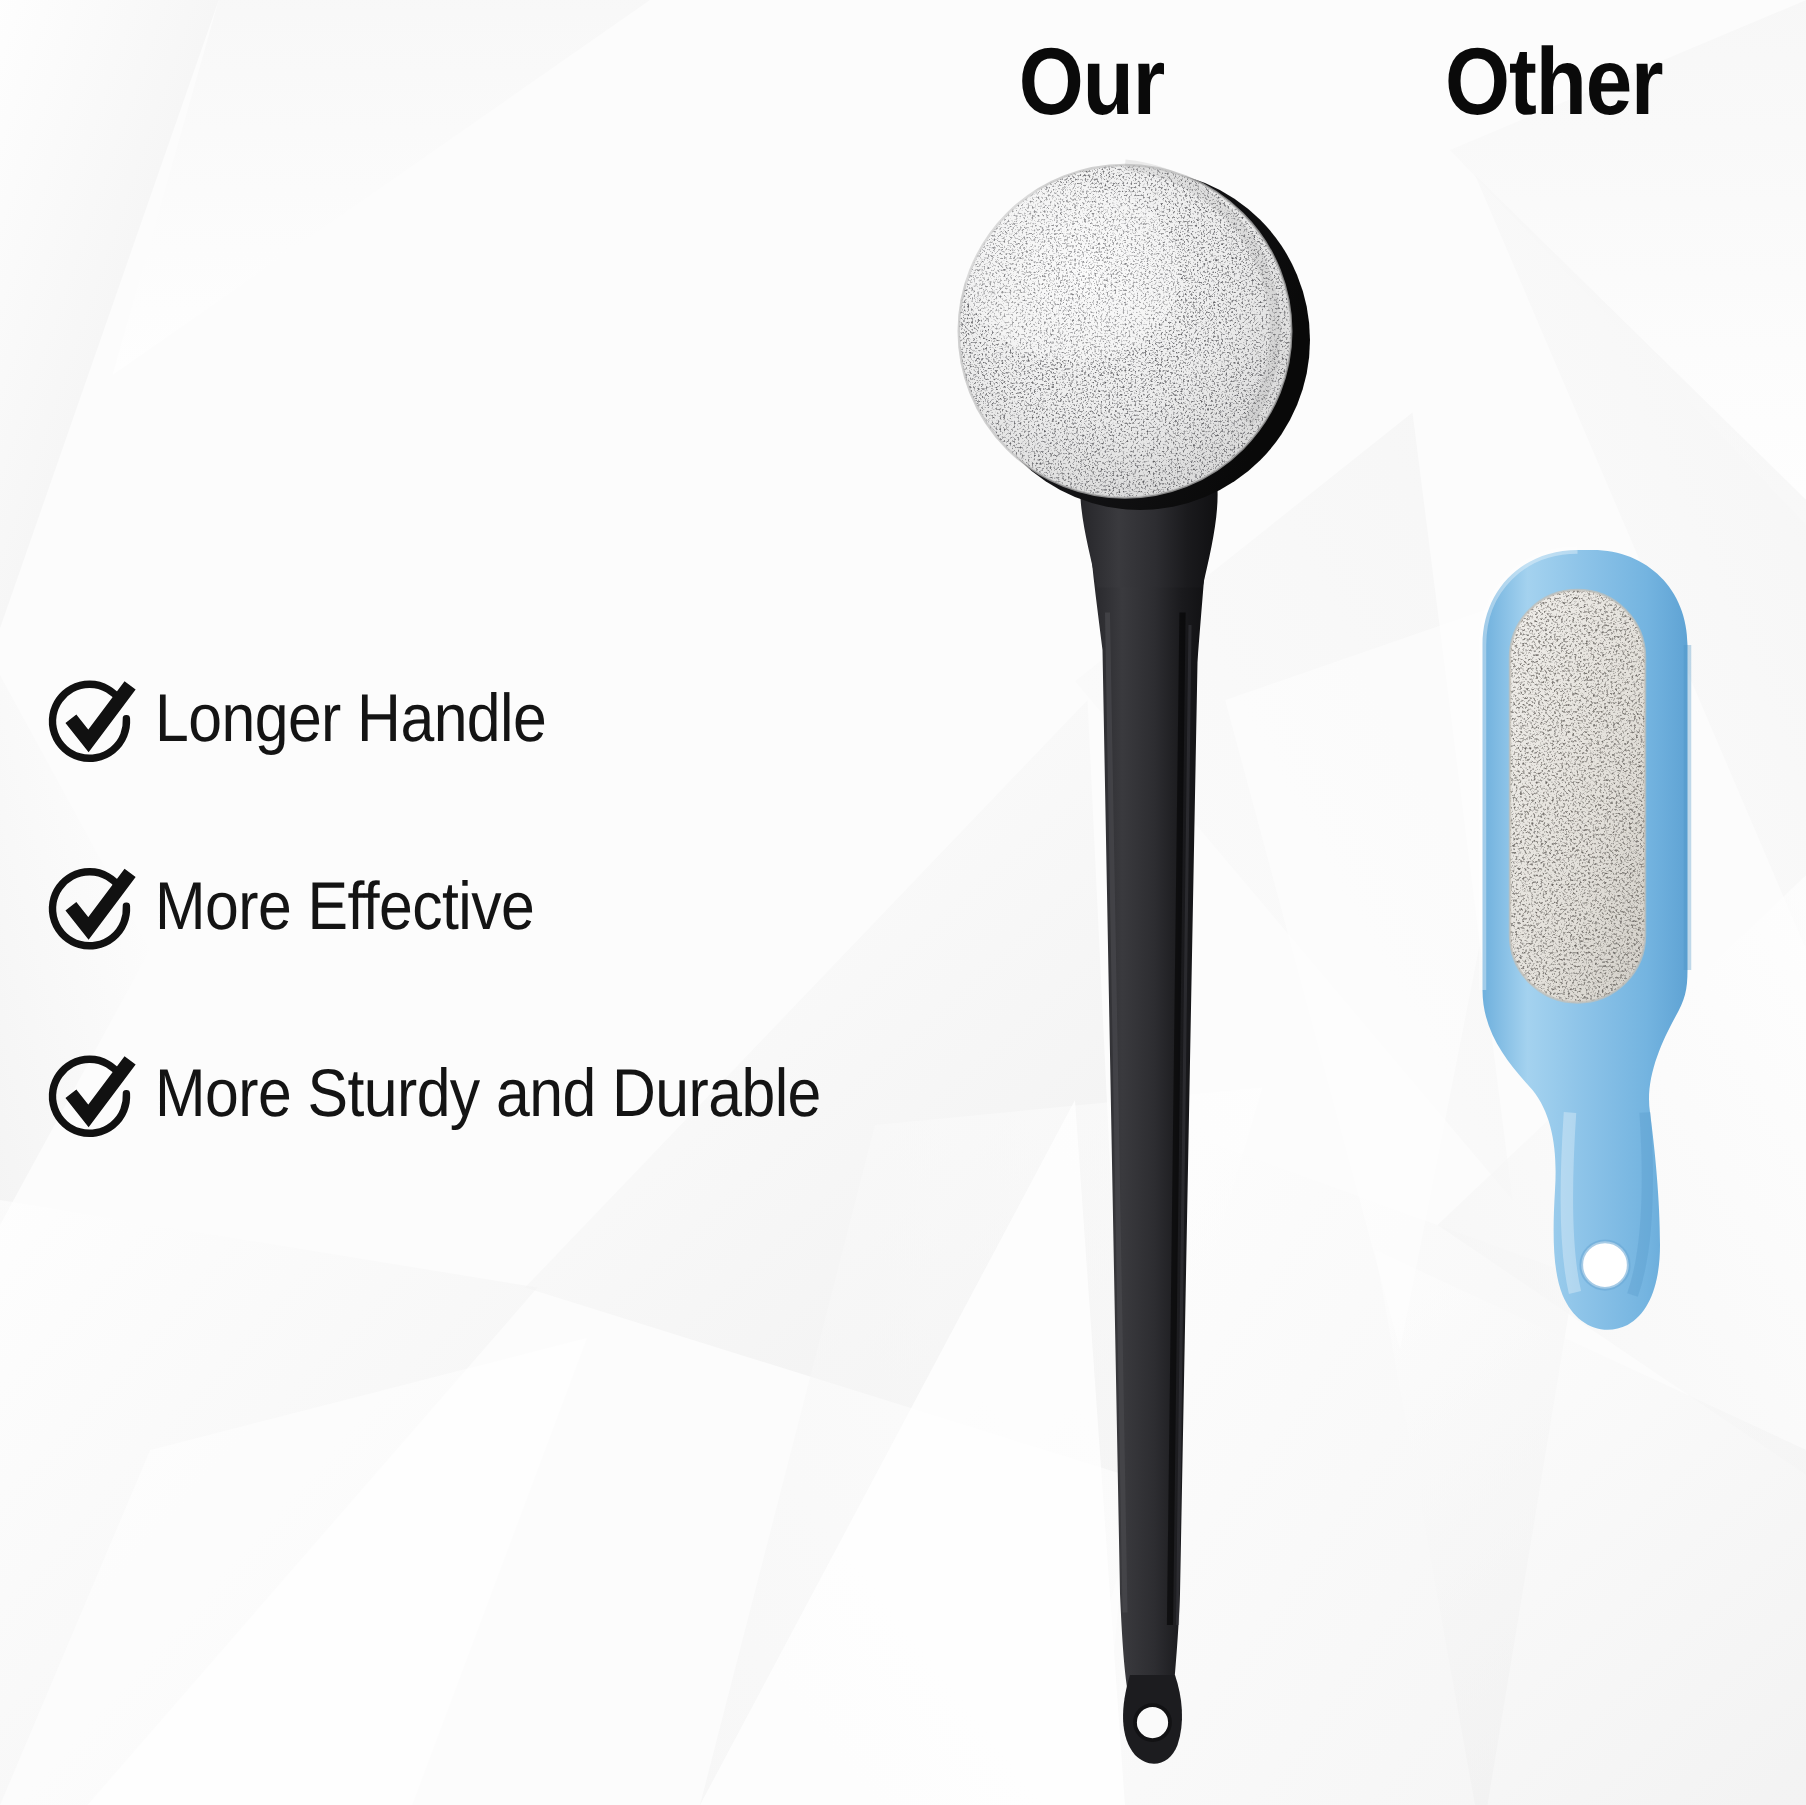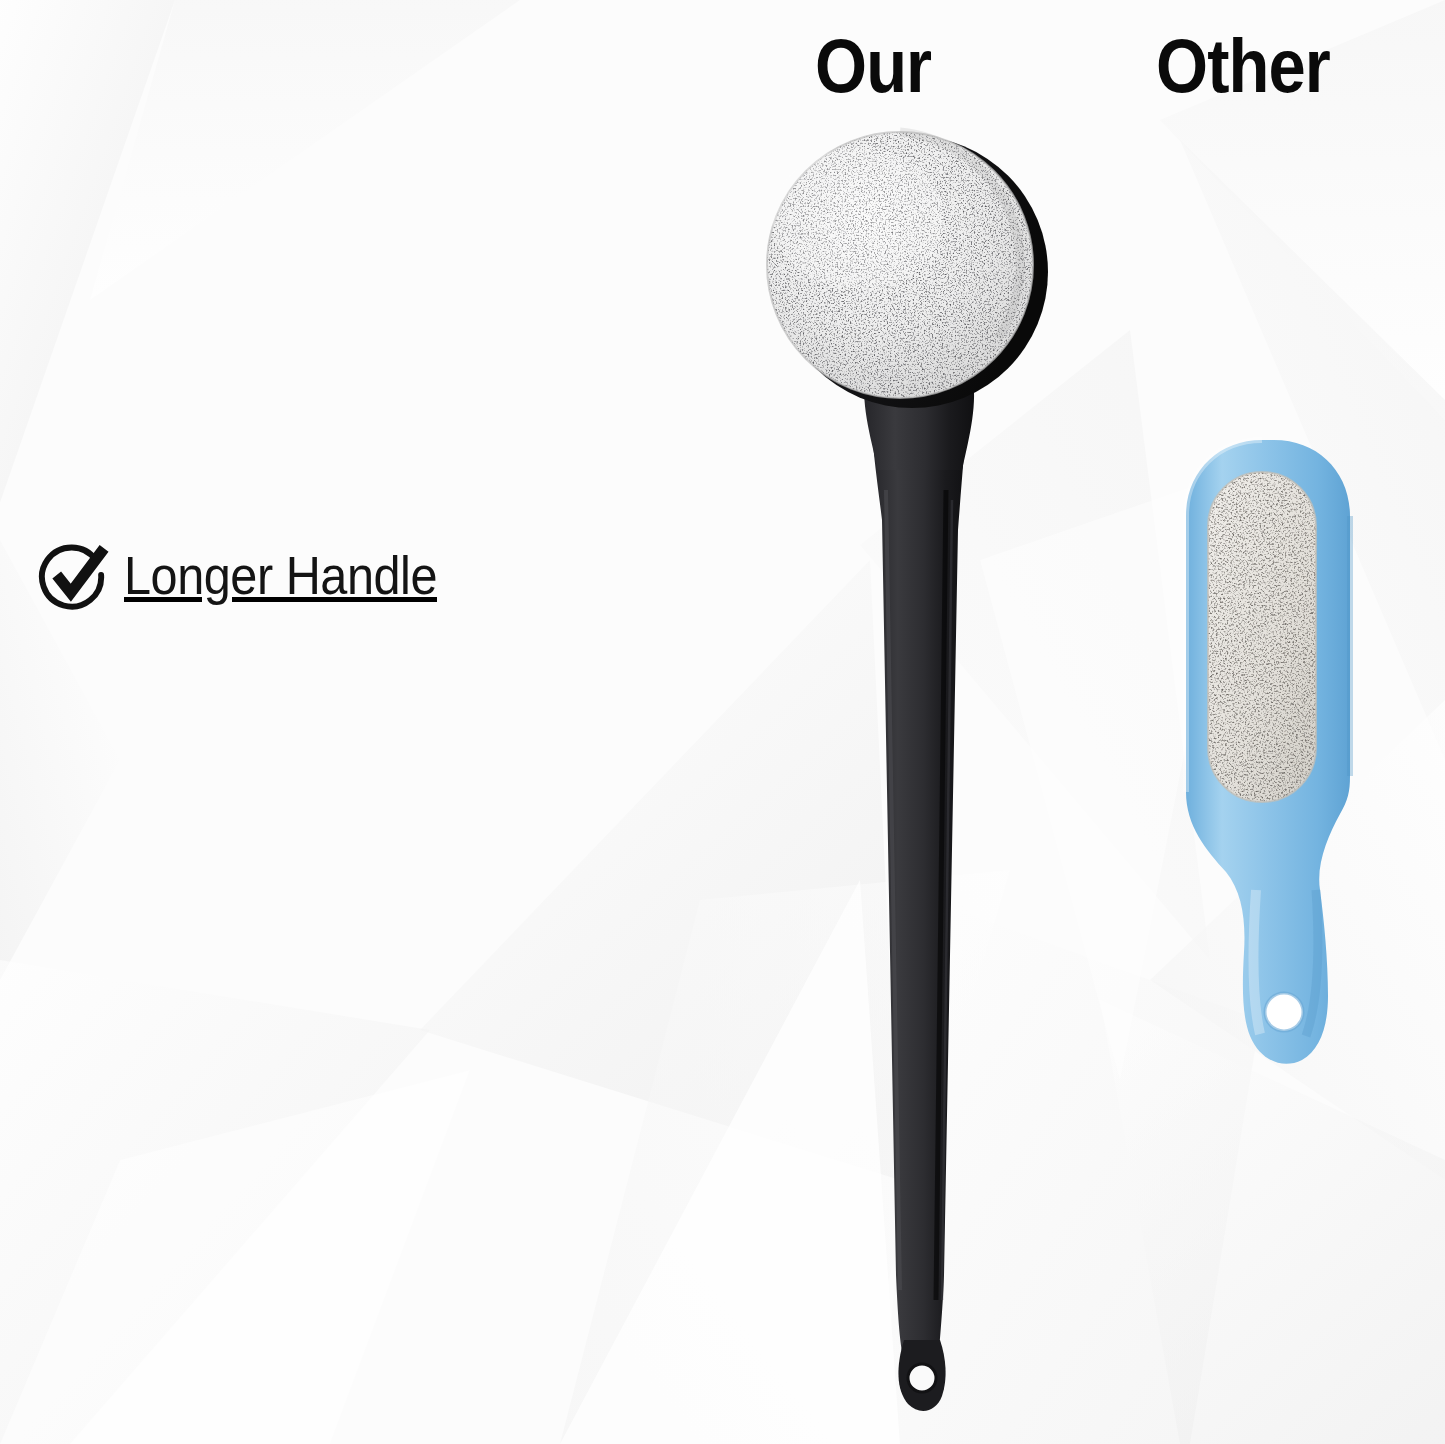--- a/index.html
+++ b/index.html
@@ -45,21 +45,20 @@
   #feature-list {
     position: absolute;
     left: 36px;
     top: 500px;
     width: 790px;
   }
   .feature-row {
     display: flex;
     align-items: center;
     height: 150px;
-    text-decoration: underline;
   }
   .check-icon {
     width: 74px;
     height: 74px;
     flex: 0 0 74px;
     display: block;
   }
   .feature-label {
     font-family: "Liberation Sans", sans-serif;
     font-size: 54px;
@@ -136,21 +135,35 @@
   <div id="feature-list">
 
     <div class="feature-row">
       <svg class="check-icon" viewBox="0 0 100 100">
         <path d="M81 30 A40 40 0 1 0 88 50" fill="none" stroke="#111111" stroke-width="8" stroke-linecap="round"></path>
         <path d="M28 50 L47 74 L92 14" fill="none" stroke="#111111" stroke-width="15" stroke-linecap="butt" stroke-linejoin="miter"></path>
       </svg>
       <span class="feature-label">Longer Handle</span>
     </div>
 
-
+    <div class="feature-row">
+      <svg class="check-icon" viewBox="0 0 100 100">
+        <path d="M81 30 A40 40 0 1 0 88 50" fill="none" stroke="#111111" stroke-width="8" stroke-linecap="round"></path>
+        <path d="M28 50 L47 74 L92 14" fill="none" stroke="#111111" stroke-width="15" stroke-linecap="butt" stroke-linejoin="miter"></path>
+      </svg>
+      <span class="feature-label">More Effective</span>
+    </div>
+
+    <div class="feature-row">
+      <svg class="check-icon" viewBox="0 0 100 100">
+        <path d="M81 30 A40 40 0 1 0 88 50" fill="none" stroke="#111111" stroke-width="8" stroke-linecap="round"></path>
+        <path d="M28 50 L47 74 L92 14" fill="none" stroke="#111111" stroke-width="15" stroke-linecap="butt" stroke-linejoin="miter"></path>
+      </svg>
+      <span class="feature-label">More Sturdy and Durable</span>
+    </div>
 
 
   </div>
 
   <div class="product" id="product-ours">
     <svg width="420" height="1340" viewBox="0 0 420 1340">
       <defs>
         <linearGradient id="blackHandle" x1="0" y1="0" x2="1" y2="0">
           <stop offset="0%" stop-color="#26262a"></stop>
           <stop offset="28%" stop-color="#3a3a3e"></stop>

